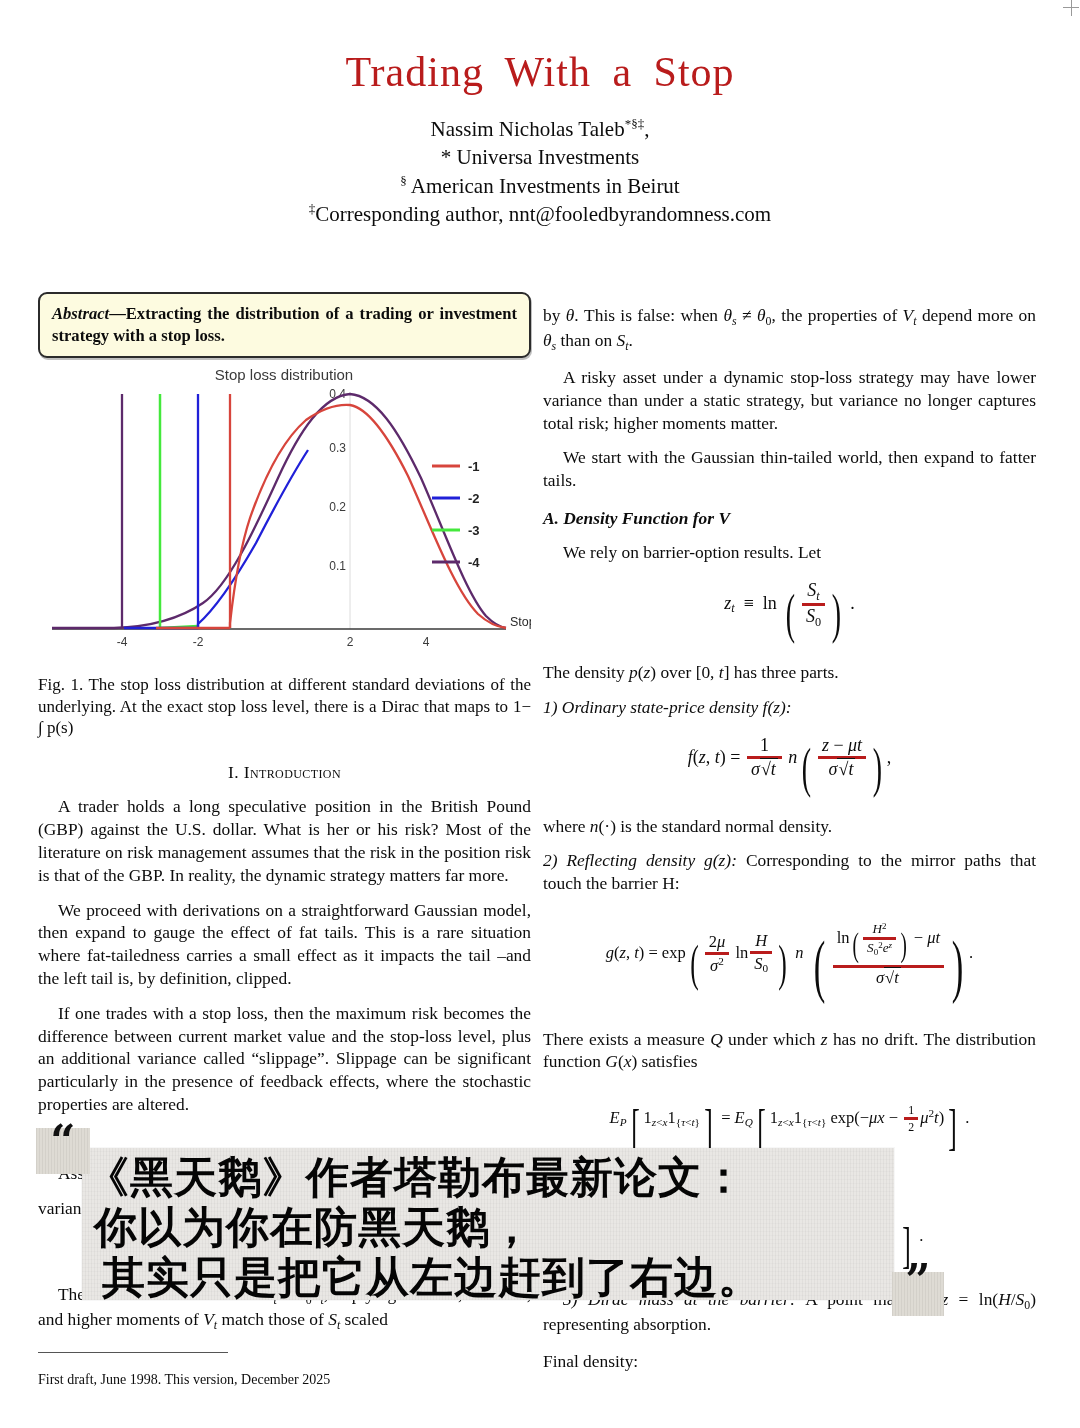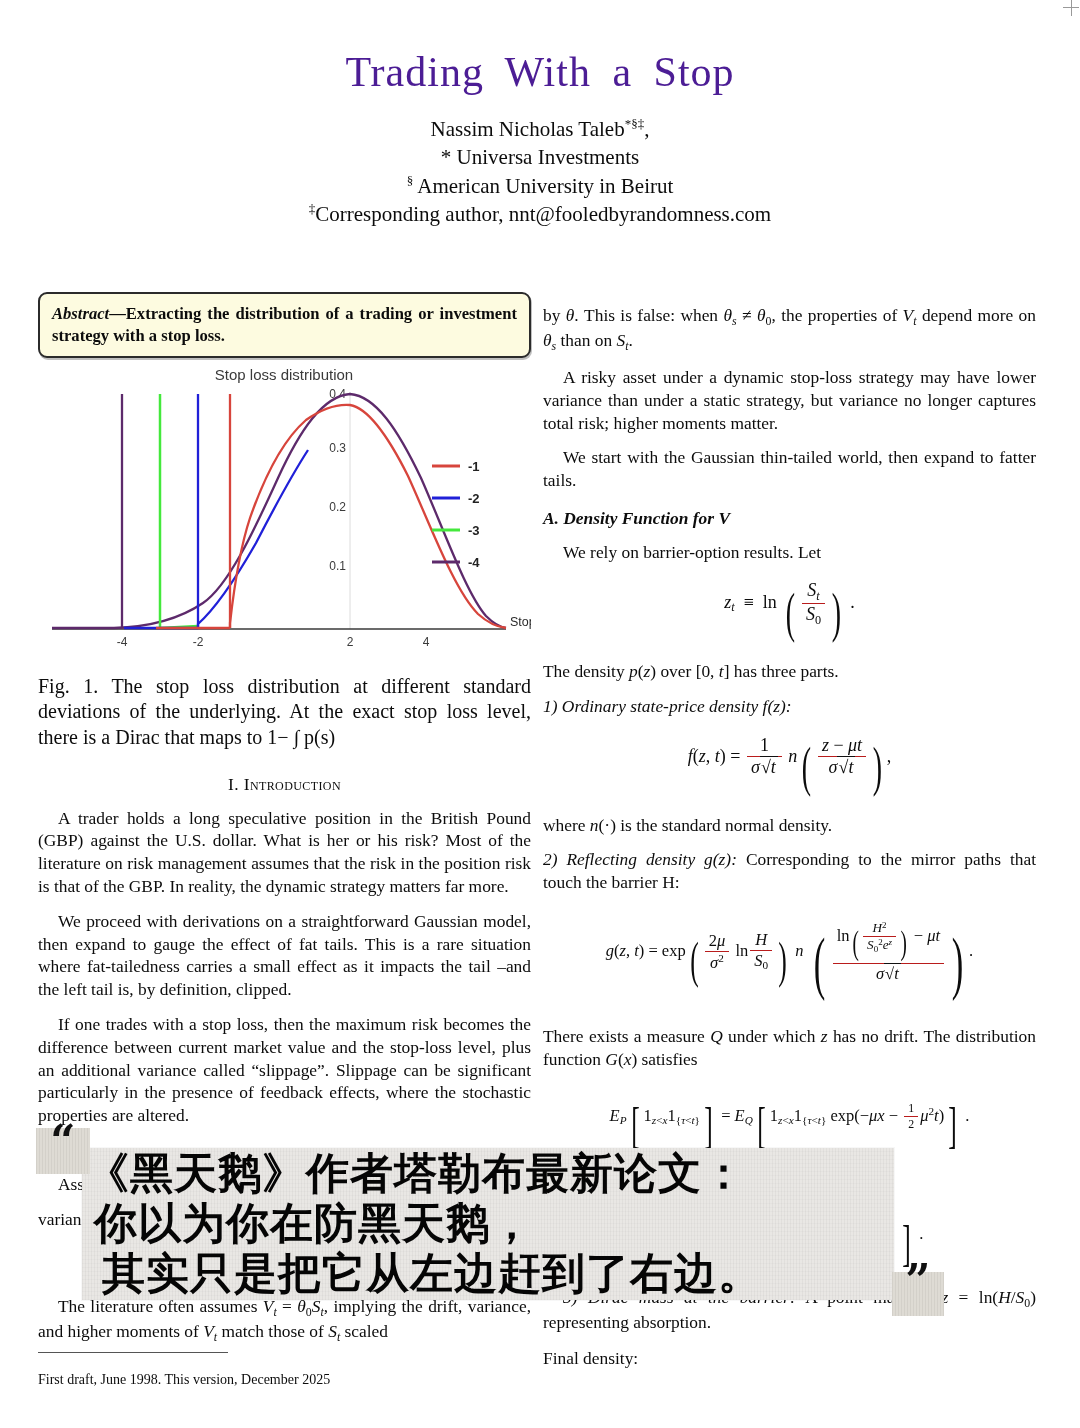--- a/index.html
+++ b/index.html
@@ -12,21 +12,21 @@
     overflow:hidden;
   }
   .page{position:absolute;inset:0;}
 
   
   .title{
     position:absolute;left:0;right:0;top:48px;
     text-align:center;
     font-size:42px;
     letter-spacing:1px;
-    color:#4c1d95;
+    color:#b91c1c;
     font-family:"Liberation Serif","DejaVu Serif",serif;
     word-spacing:10px;
   }
   .authors{
     position:absolute;left:0;right:0;top:115px;
     text-align:center;font-size:21px;line-height:1.35;
   }
   .authors div{white-space:nowrap;}
   sup.mk{font-size:13px;vertical-align:super;}
 
@@ -55,42 +55,42 @@
     font-weight:bold;
     line-height:1.3;
     text-align:justify;
     box-shadow:1px 2px 0 rgba(0,0,0,.25);
   }
   .abstract .ab-word{font-style:italic;}
 
   
   .figwrap{position:relative;}
   .figcap{
-    margin-top:12px;font-size:20px;line-height:1.26;text-align:justify;
+    margin-top:12px;font-size:17px;line-height:1.26;text-align:justify;
   }
   .figcap .lbl{font-weight:normal;}
 
   
   .sec-h{
     text-align:center;font-size:17.4px;margin:24px 0 6px 0;
     font-variant:small-caps;letter-spacing:.4px;
   }
   .sub-h{
     font-style:italic;font-weight:bold;font-size:17.4px;margin:16px 0 4px 0;
   }
 
   
   .eq{
     text-align:center;font-size:18px;margin:16px 0 16px 0;
     font-family:"Liberation Serif","DejaVu Serif",serif;
   }
   .eq.small{font-size:16.5px;}
   i.v{font-style:italic;}
   .frac{display:inline-block;vertical-align:middle;text-align:center;margin:0 2px;}
-  .frac .num{display:block;border-bottom:1px solid #b91c1c;padding:0 4px;line-height:1.15;}
+  .frac .num{display:block;border-bottom:3px solid #b91c1c;padding:0 4px;line-height:1.15;}
   .frac .den{display:block;padding:0 4px;line-height:1.2;}
   .pl{display:inline-block;transform:scaleX(.55);font-size:2.1em;vertical-align:-.38em;font-weight:300;}
   .pr{display:inline-block;transform:scaleX(.55);font-size:2.1em;vertical-align:-.38em;font-weight:300;}
   .pbig{display:inline-block;transform:scaleX(.5);font-size:3.1em;vertical-align:-.42em;font-weight:200;}
   .sub{font-size:.68em;vertical-align:-.3em;}
   .sup{font-size:.68em;vertical-align:.5em;}
   .sqrt{border-top:1px solid #111;padding:0 2px 0 1px;}
 
   .footer{
     position:absolute;left:38px;top:1372px;width:493px;
@@ -108,21 +108,21 @@
     background:
       repeating-linear-gradient(90deg, rgba(0,0,0,.035) 0 1px, rgba(0,0,0,0) 1px 3px),
       repeating-linear-gradient(0deg, rgba(0,0,0,.02) 0 1px, rgba(0,0,0,0) 1px 4px),
       #e9e7e4;
     box-shadow:0 0 0 1px rgba(0,0,0,.03);
     z-index:20;
   }
   .ov-text{
     position:absolute;left:86px;top:1152px;width:830px;
     z-index:22;
-    font-family:Liberation Mono, monospace;
+    font-family:Liberation Sans, sans-serif;
     font-weight:bold;
     font-size:43px;
     line-height:50px;
     color:#050505;
     letter-spacing:1px;
     white-space:nowrap;
   }
   .ov-text .l2{padding-left:8px;}
   .ov-text .l3{padding-left:16px;}
 
@@ -153,21 +153,21 @@
 <div class="page">
 
   <div class="cropmark"></div>
   <div class="cropmark2"></div>
 
   <div class="title">Trading With a Stop</div>
 
   <div class="authors">
     <div><span>Nassim Nicholas Taleb</span><sup class="mk">*§‡</sup><span>,</span></div>
     <div>* Universa Investments</div>
-    <div><sup class="mk">§</sup><span> American University in Beirut</span></div>
+    <div><sup class="mk">§</sup><span> American Investments in Beirut</span></div>
     <div><sup class="mk">‡</sup><span>Corresponding author, nnt@fooledbyrandomness.com</span></div>
   </div>
 
   <div class="col col-l">
 
     <div class="abstract">
       <span class="ab-word">Abstract</span><span>—</span><span>Extracting the distribution of a trading or investment strategy with a stop loss.</span>
     </div>
 
     <div class="figwrap">

